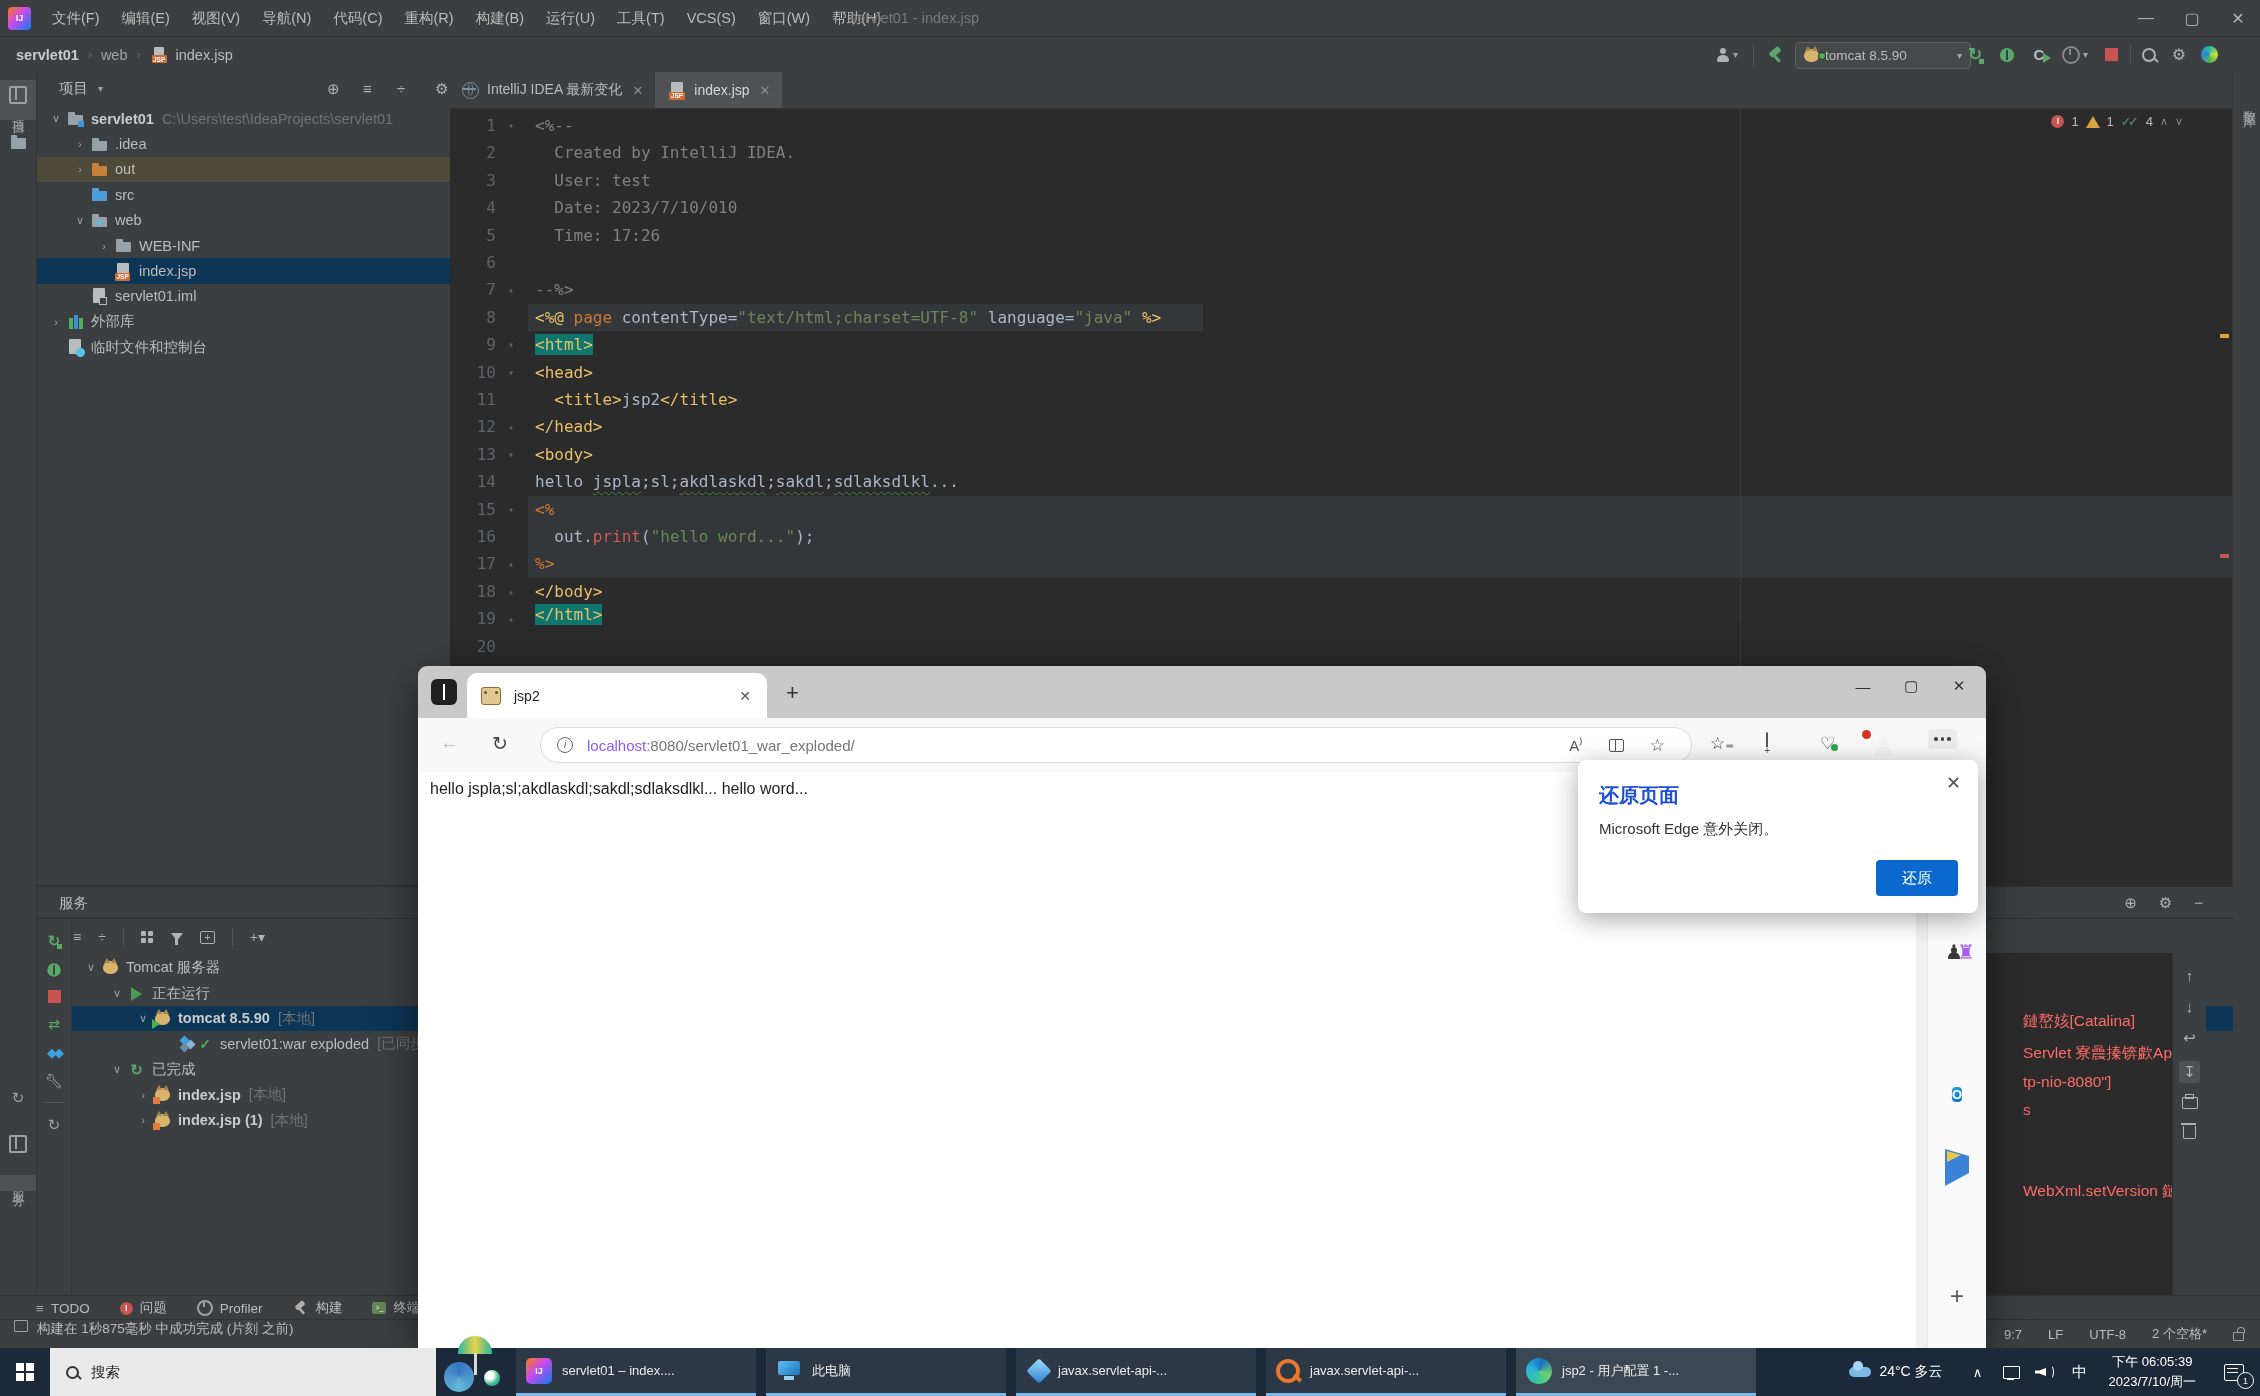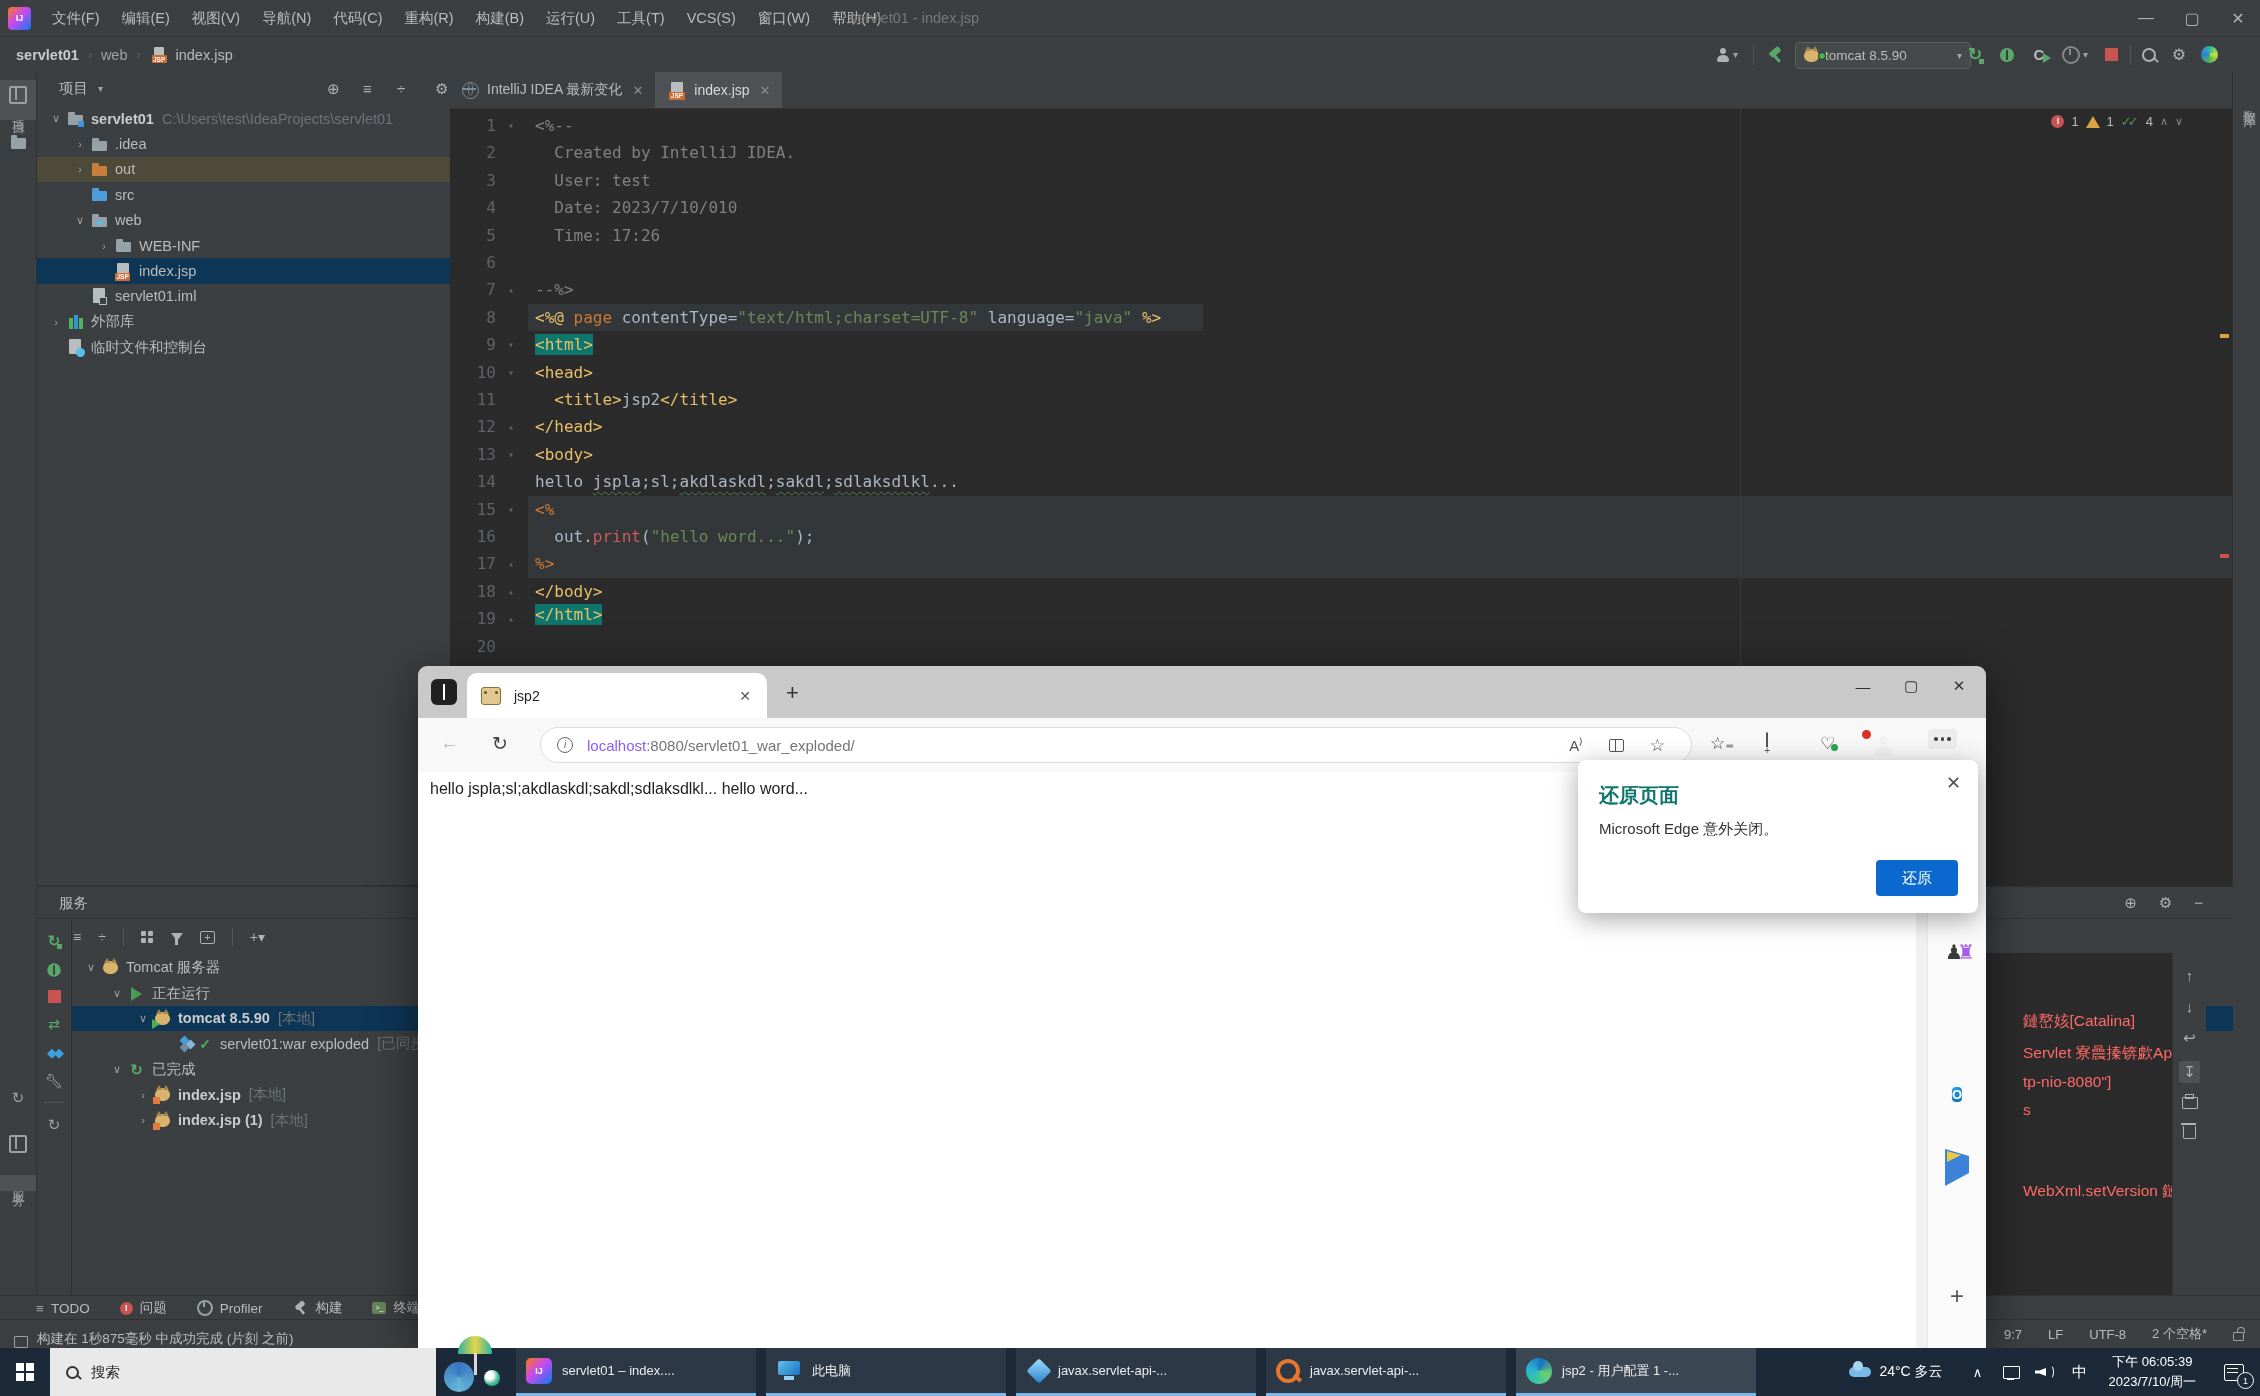--- a/index.html
+++ b/index.html
@@ -136,21 +136,21 @@
   .trash:before{content:"";position:absolute;left:-3px;top:-3px;width:15px;height:1.5px;background:#afb1b3;}
   
   #bottom-bar{position:absolute;left:0;bottom:76px;width:2260px;height:24px;background:#3c3f41;border-top:1px solid #323232;display:flex;align-items:center;gap:30px;padding-left:36px;}
   .bb-item{display:flex;align-items:center;gap:7px;color:#bbb;font-size:13.5px;}
   .bb-err{width:13px;height:13px;border-radius:50%;background:#c75450;color:#fff;font-size:9px;font-weight:bold;text-align:center;line-height:13px;}
   .bb-term{width:14px;height:12px;background:#648557;border-radius:2px;color:#fff;font-size:7px;line-height:12px;text-align:center;}
   .bb-prof{width:12px;height:12px;border:2px solid #9aa0a3;border-radius:50%;position:relative;}
   .bb-prof:before{content:"";position:absolute;left:4px;top:0px;width:2px;height:5px;background:#9aa0a3;}
   .bb-hammer{transform:scale(0.85);filter:grayscale(1) brightness(1.2);}
   #status-bar{position:absolute;left:0;bottom:48px;width:2260px;height:28px;background:#3c3f41;border-top:1px solid #323232;}
-  #status-left{position:absolute;left:14px;top:0;display:flex;align-items:flex-end;gap:9px;height:28px;color:#bbb;font-size:13.5px;}
+  #status-left{position:absolute;left:14px;top:0;display:flex;align-items:flex-start;gap:9px;height:28px;color:#bbb;font-size:13.5px;}
   .winic{width:12px;height:10px;border:1.5px solid #9aa0a3;border-radius:1px;}
   #status-right{position:absolute;right:16px;top:0;height:28px;display:flex;align-items:center;gap:26px;color:#bbb;font-size:13px;}
   .lock{width:9px;height:7px;border:1.5px solid #9aa0a3;border-radius:1px;position:relative;margin-top:4px;}
   .lock:before{content:"";position:absolute;left:3px;top:-6px;width:6px;height:5px;border:1.5px solid #9aa0a3;border-bottom:none;border-radius:4px 4px 0 0;}
   
   #edge{position:absolute;left:418px;top:666px;width:1568px;height:682px;z-index:50;border-radius:9px 9px 0 0;box-shadow:0 10px 45px rgba(0,0,0,0.5);}
   #edge-titlebar{position:absolute;left:0;top:0;width:100%;height:52px;background:#c9c9c9;border-radius:9px 9px 0 0;}
   #ws-icon{position:absolute;left:13px;top:13px;width:26px;height:26px;background:#202020;border-radius:6px;}
   #ws-icon:before{content:"";position:absolute;left:6px;top:5px;width:6px;height:16px;border-right:2px solid #fff;}
   #edge-tab{position:absolute;left:49px;top:7px;width:300px;height:45px;background:#fff;border-radius:10px 10px 0 0;display:flex;align-items:center;}
@@ -191,21 +191,21 @@
   .chess b{color:#a55ce8;font-weight:normal;}
   .m365{width:24px;height:24px;border-radius:50%;background:conic-gradient(#2b7fd4,#7a5cf5,#d050c8,#e8612c,#2b7fd4);position:relative;}
   .m365:before{content:"";position:absolute;left:6px;top:6px;width:12px;height:12px;border-radius:50%;background:#fafafa;}
   .outlook{width:24px;height:22px;background:linear-gradient(135deg,#28a8ea,#1066b8);border-radius:4px;color:#fff;font-size:13px;font-weight:bold;text-align:center;line-height:22px;}
   .plane{width:0;height:0;border-left:24px solid #3b82d8;border-top:7px solid transparent;border-bottom:13px solid transparent;position:relative;}
   .plane:before{content:"";position:absolute;left:-22px;top:-5px;border-left:14px solid #e8c94a;border-top:4px solid transparent;border-bottom:7px solid transparent;}
   .plus-g{color:#555;font-size:24px;font-weight:300;}
   
   #edge-popup{position:absolute;left:1160px;top:94px;width:400px;height:153px;background:#fff;border-radius:8px;box-shadow:0 6px 26px rgba(0,0,0,0.35);z-index:60;}
   #popup-close{position:absolute;right:17px;top:12px;color:#555;font-size:18px;}
-  #popup-title{position:absolute;left:21px;top:22px;font-size:20px;font-weight:bold;color:#0f766e;}
+  #popup-title{position:absolute;left:21px;top:22px;font-size:20px;font-weight:bold;color:#1d4ed8;}
   #popup-body{position:absolute;left:21px;top:60px;font-size:15px;color:#333;}
   #popup-btn{position:absolute;right:20px;bottom:17px;width:82px;height:36px;border-radius:4px;color:#fff;font-size:15px;display:flex;align-items:center;justify-content:center;}
   
   #taskbar{position:absolute;left:0;top:1348px;width:2260px;height:48px;background:#1c2939;z-index:100;display:flex;align-items:stretch;}
   #start-btn{width:50px;display:flex;align-items:center;justify-content:center;}
   .winlogo{width:18px;height:18px;display:grid;grid-template-columns:8px 8px;grid-template-rows:8px 8px;gap:2px;}
   .winlogo i{background:#fff;}
   #search-box{width:370px;background:#e9e9e9;display:flex;align-items:center;gap:12px;padding-left:16px;color:#222;font-size:14.5px;}
   .mag-d{width:9px;height:9px;border:2px solid #333;border-radius:50%;position:relative;}
   .mag-d:before{content:"";position:absolute;left:8px;top:8px;width:6px;height:2px;background:#333;transform:rotate(45deg);}

